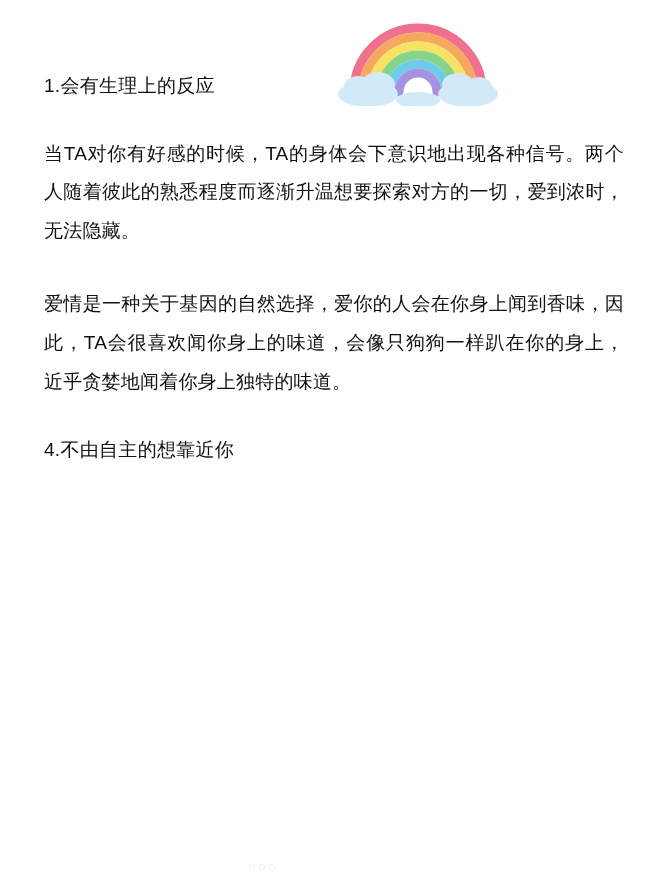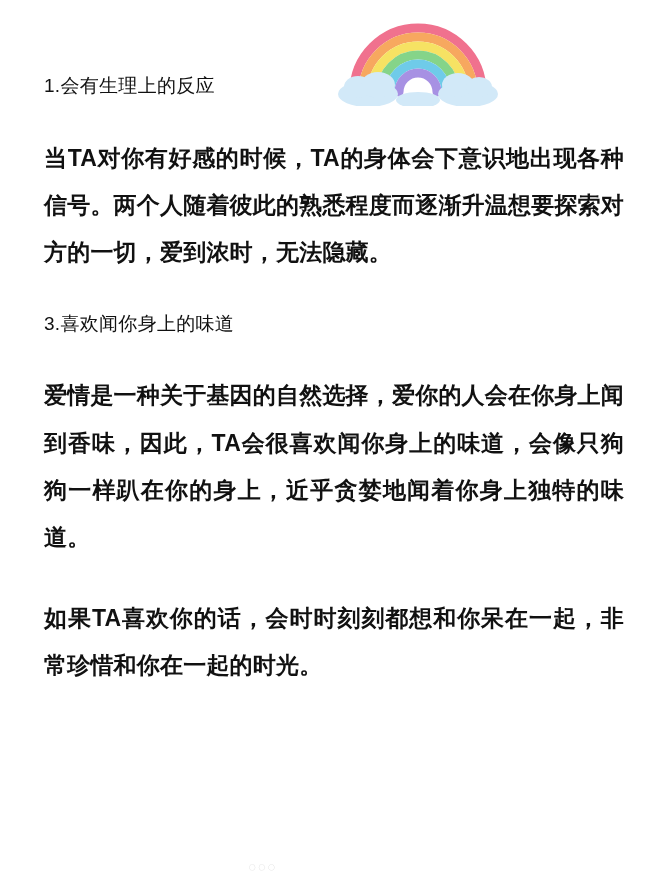--- a/index.html
+++ b/index.html
@@ -38,23 +38,23 @@
   }
   .heading {
     font-size: 19px;
     line-height: 1.5;
     font-weight: 400;
     color: #111111;
     margin: 0 0 34px 0;
     letter-spacing: 0.3px;
   }
   .para {
-    font-size: 23px;
+    font-size: 19px;
     line-height: 2.05;
-    font-weight: 700;
+    font-weight: 400;
     color: #111111;
     margin: 0 0 34px 0;
     letter-spacing: 0.2px;
     text-align: justify;
     text-justify: inter-ideograph;
   }
   .block:last-child .para {
     margin-bottom: 0;
   }
   .footer-mark {
@@ -100,25 +100,24 @@
 
     <div class="block">
       <h2 class="heading">1.会有生理上的反应</h2>
       <p class="para">当TA对你有好感的时候，TA的身体会下意识地出现各种信号。两个人随着彼此的熟悉程度而逐渐升温想要探索对方的一切，爱到浓时，无法隐藏。</p>
     </div>
 
     <div class="block">
     </div>
 
     <div class="block">
-      <h2 class="heading">3.喜欢闻你身上的味道</h2>
       <p class="para">爱情是一种关于基因的自然选择，爱你的人会在你身上闻到香味，因此，TA会很喜欢闻你身上的味道，会像只狗狗一样趴在你的身上，近乎贪婪地闻着你身上独特的味道。</p>
     </div>
 
     <div class="block">
-      <p class="para">如果TA喜欢你的话，会时时刻刻都想和你呆在一起，非常珍惜和你在一起的时光。</p>
+      <h2 class="heading">4.不由自主的想靠近你</h2>
     </div>
 
   </div>
 
   <div class="footer-mark">◌◌◌</div>
 
 </div>
 
 </body></html>

